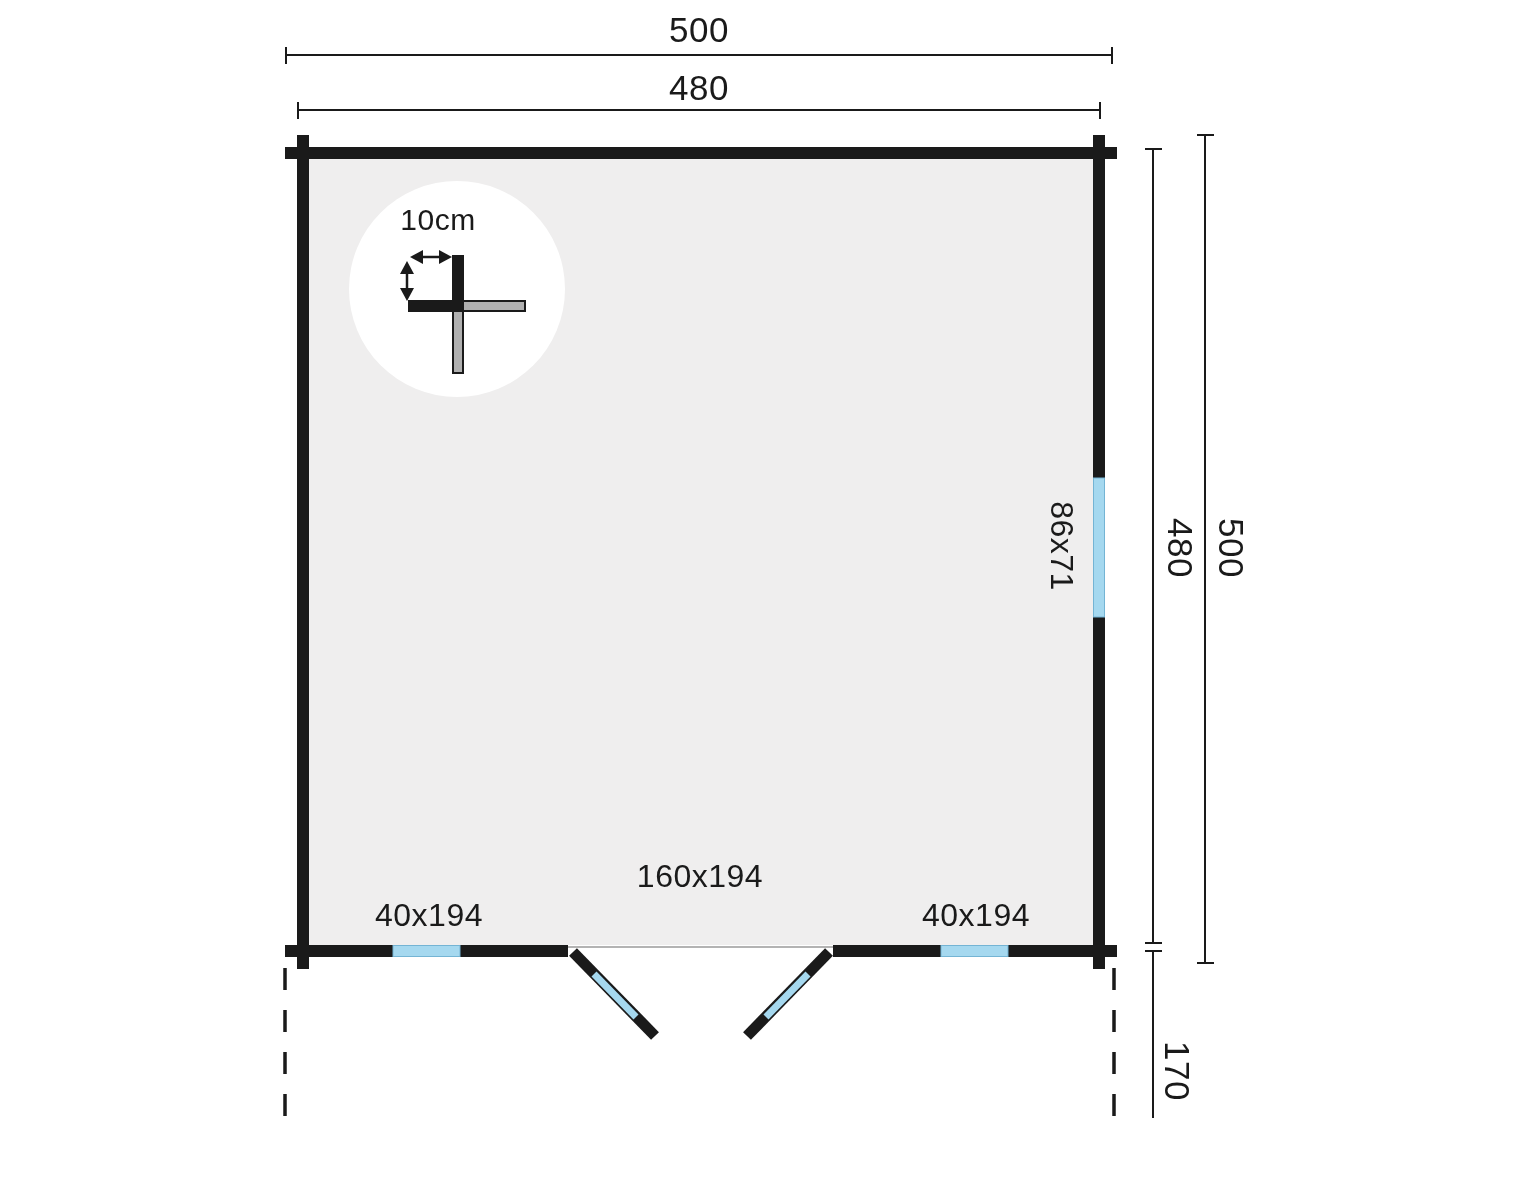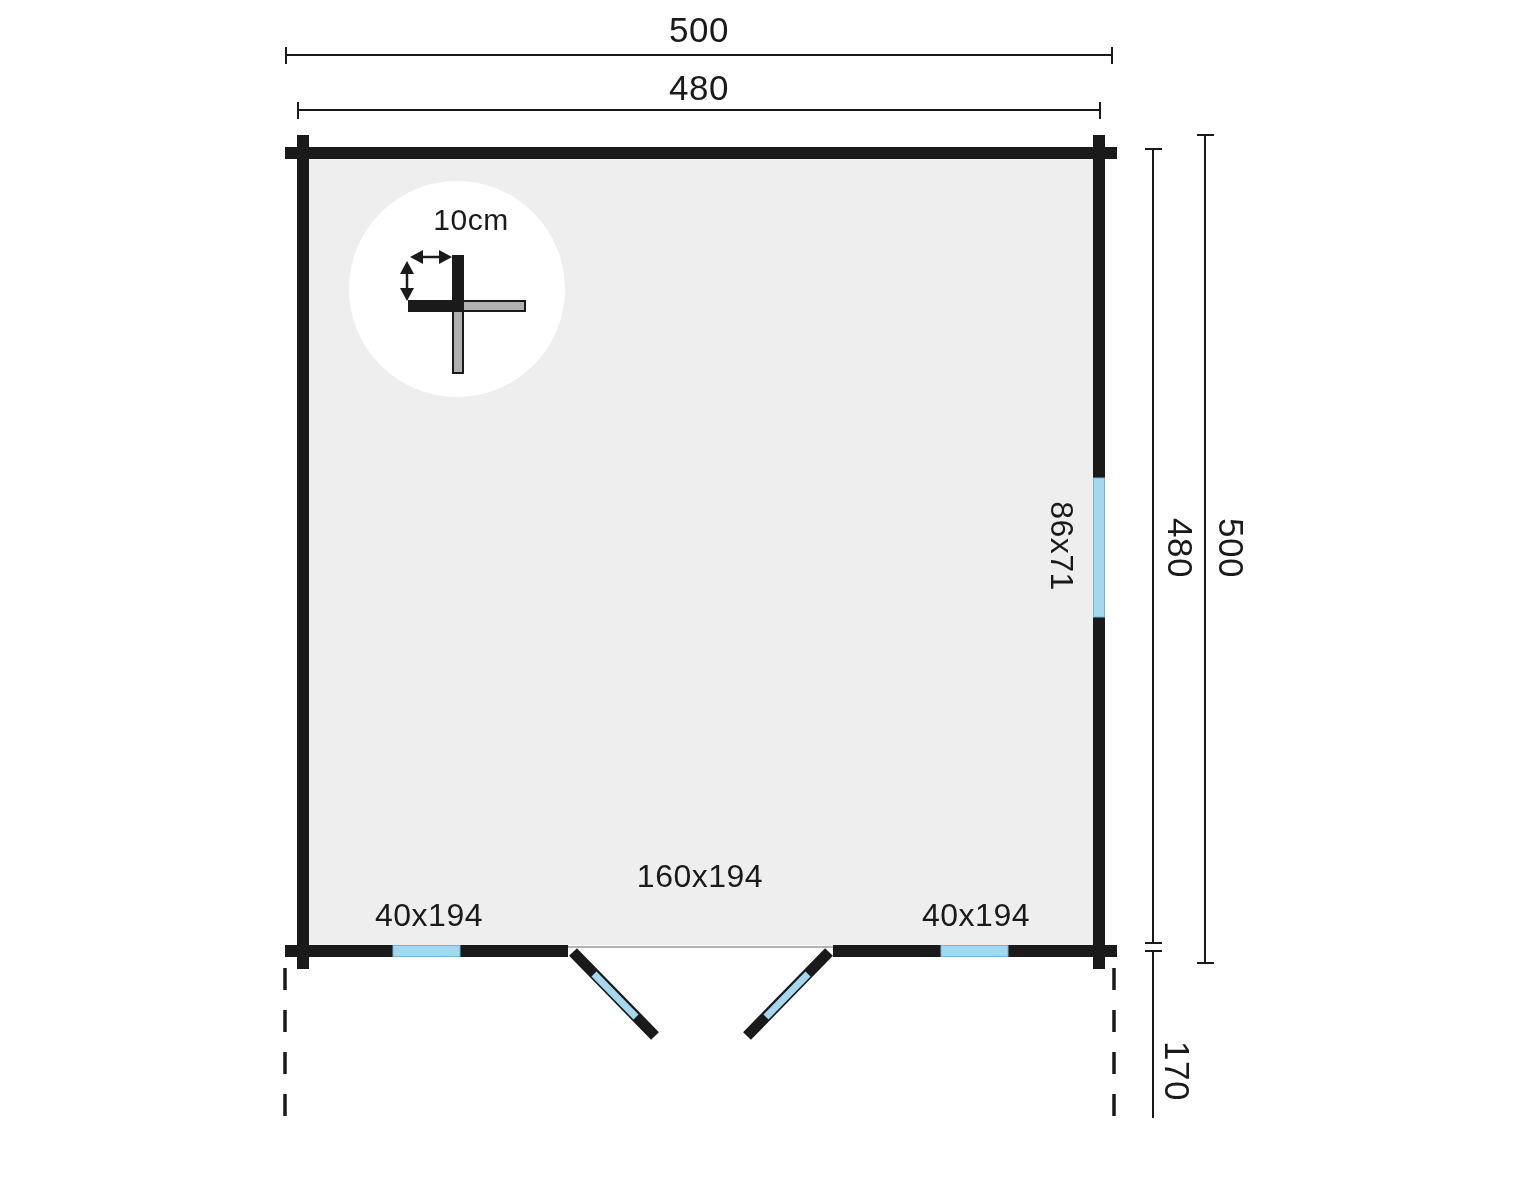--- a/index.html
+++ b/index.html
@@ -17,21 +17,21 @@
     transform: translate(-50%, -50%);
     white-space: nowrap;
     color: #1a1a1a;
     font-weight: 400;
     letter-spacing: 0.5px;
     line-height: 1;
   }
   .label.rot { transform: translate(-50%, -50%) rotate(90deg); }
   .dim-size { font-size: 35px; }
   .opening-size { font-size: 32px; }
-  .detail-size { font-size: 30px; margin-left: 33px; }
+  .detail-size { font-size: 30px; }
 </style>
 </head>
 <body>
 
 <div id="canvas">
 
   <svg id="plan-svg" width="1536" height="1193" viewBox="0 0 1536 1193">
 
     <rect x="309" y="159" width="784" height="786" fill="#efeeee"></rect>
 

